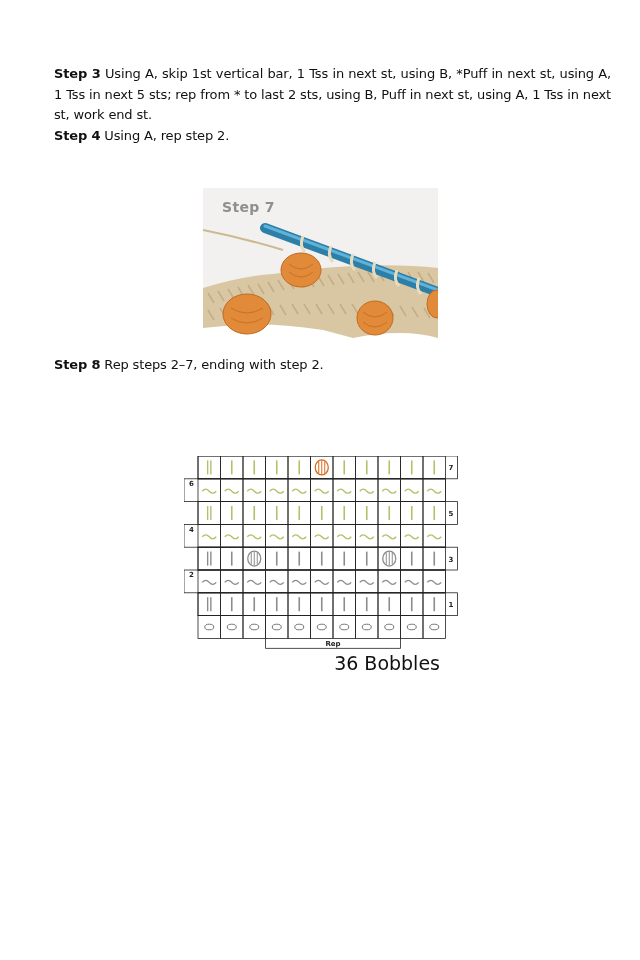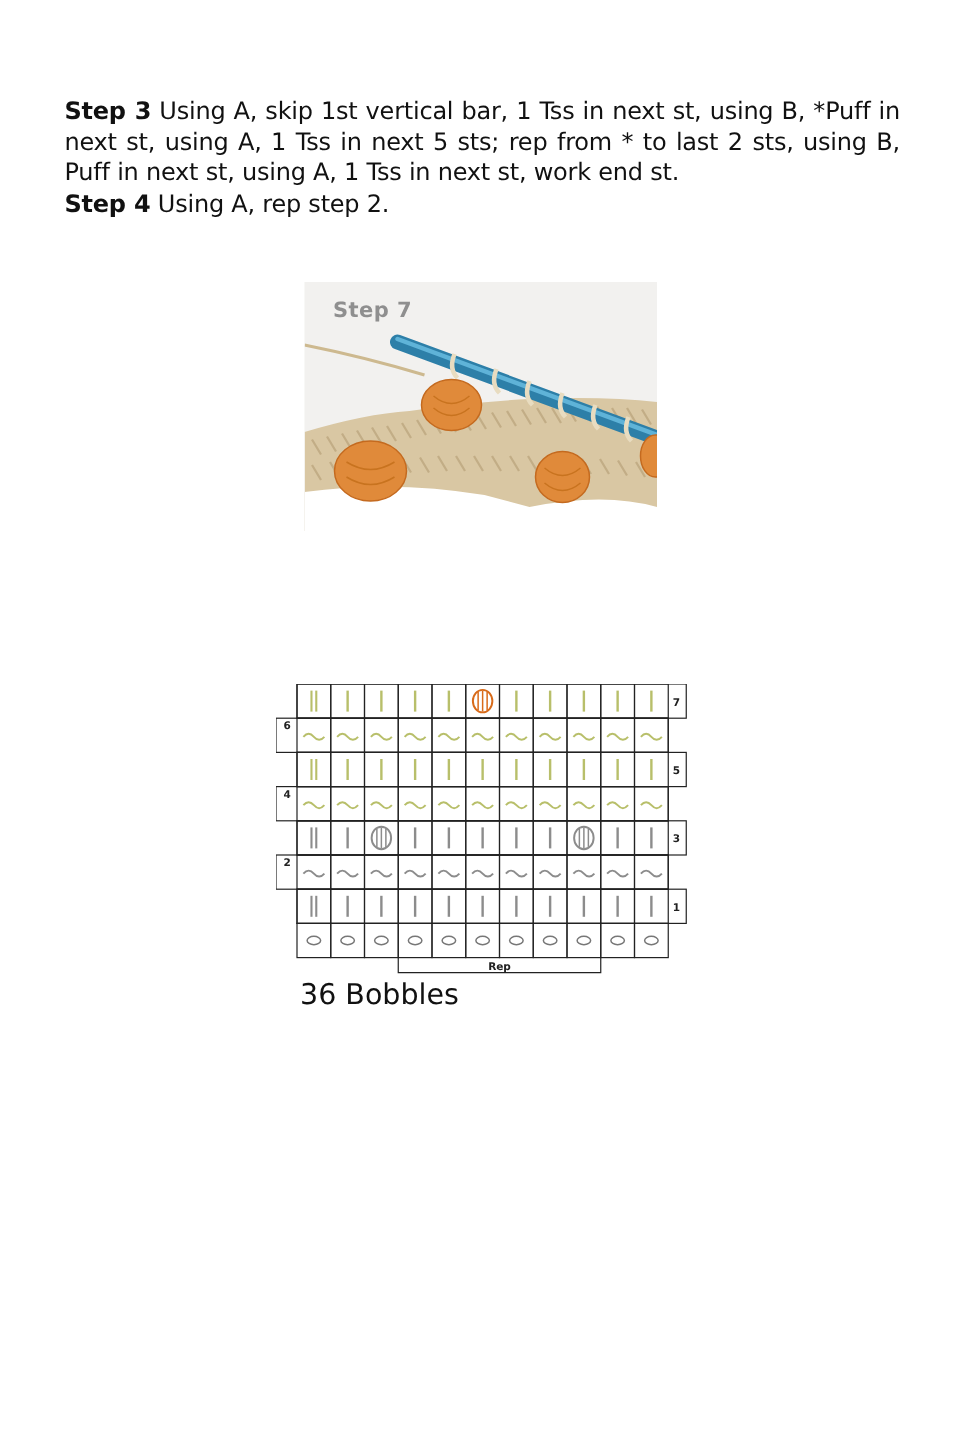--- a/index.html
+++ b/index.html
@@ -1,27 +1,27 @@
 <!DOCTYPE html>
 <html><head>
 <meta charset="utf-8">
 <style>
   html, body { margin: 0; padding: 0; background: #ffffff; }
   body { width: 640px; height: 960px; position: relative; overflow: hidden;
          font-family: "DejaVu Sans", sans-serif; color: #111; }
-  .para { position: absolute; left: 43px; width: 557px; font-size: 16px; line-height: 20.5px;
+  .para { position: absolute; left: 54px; width: 557px; font-size: 13px; line-height: 20.5px;
           text-align: justify; letter-spacing: -0.15px; }
   .para b { font-weight: bold; }
   .photo { position: absolute; left: 203px; top: 188px; width: 235px; height: 166px; overflow: hidden;
            background: #f3f2f0; }
   .photo svg { display: block; }
   .photo-label { position: absolute; left: 19px; top: 11px; font-size: 14px; color: #8f8f8f;
                  font-family: "DejaVu Sans", sans-serif; font-weight: bold; letter-spacing: 0.3px; }
   .chart { position: absolute; left: 184px; top: 456px; }
-  .chart-caption { position: absolute; left: 200px; top: 652px; width: 240px; text-align: left;
+  .chart-caption { position: absolute; left: 200px; top: 652px; width: 240px; text-align: right;
                    font-size: 19px; color: #111; font-family: "DejaVu Sans", sans-serif; }
 </style>
 </head>
 <body>
 
 <div class="para" style="top:64px;">
   <div><b>Step 3</b><span> Using A, skip 1st vertical bar, 1 Tss in next st, using B, *Puff in next st, using A, 1 Tss in next 5 sts; rep from * to last 2 sts, using B, Puff in next st, using A, 1 Tss in next st, work end st.</span></div>
   <div><b>Step 4</b><span> Using A, rep step 2.</span></div>
 </div>
 
@@ -60,20 +60,21 @@
     <g stroke="#c8731f" stroke-width="1" fill="none">
       <path d="M86 76 q12 10 24 0 M86 84 q12 10 24 0"></path>
       <path d="M28 120 q16 10 32 0 M28 130 q16 10 32 0"></path>
       <path d="M160 124 q12 10 24 0 M160 134 q12 10 24 0"></path>
     </g>
   </svg>
   <div class="photo-label">Step 7</div>
 </div>
 
 <div class="para" style="top:355px;">
+  <div><b>Step 8</b><span> Rep steps 2–7, ending with step 2.</span></div>
 </div>
 
 <div class="chart">
   <svg id="chart-svg" width="276" height="200" viewBox="0 0 276 200">
       <g>
         <rect x="14" y="0" width="259.5" height="22.8" fill="none" stroke="#222222" stroke-width="0.8"></rect>
         <text x="264.5" y="14.4" font-size="7" font-weight="bold" fill="#222" font-family="DejaVu Sans, sans-serif">7</text>
         <rect x="14" y="0" width="22.5" height="22.8" fill="none" stroke="#222222" stroke-width="0.8"></rect>
         <line x1="23.65" y1="4.4" x2="23.65" y2="18.4" stroke="#b8bf6a" stroke-width="1.4"></line>
         <line x1="26.85" y1="4.4" x2="26.85" y2="18.4" stroke="#b8bf6a" stroke-width="1.4"></line>

